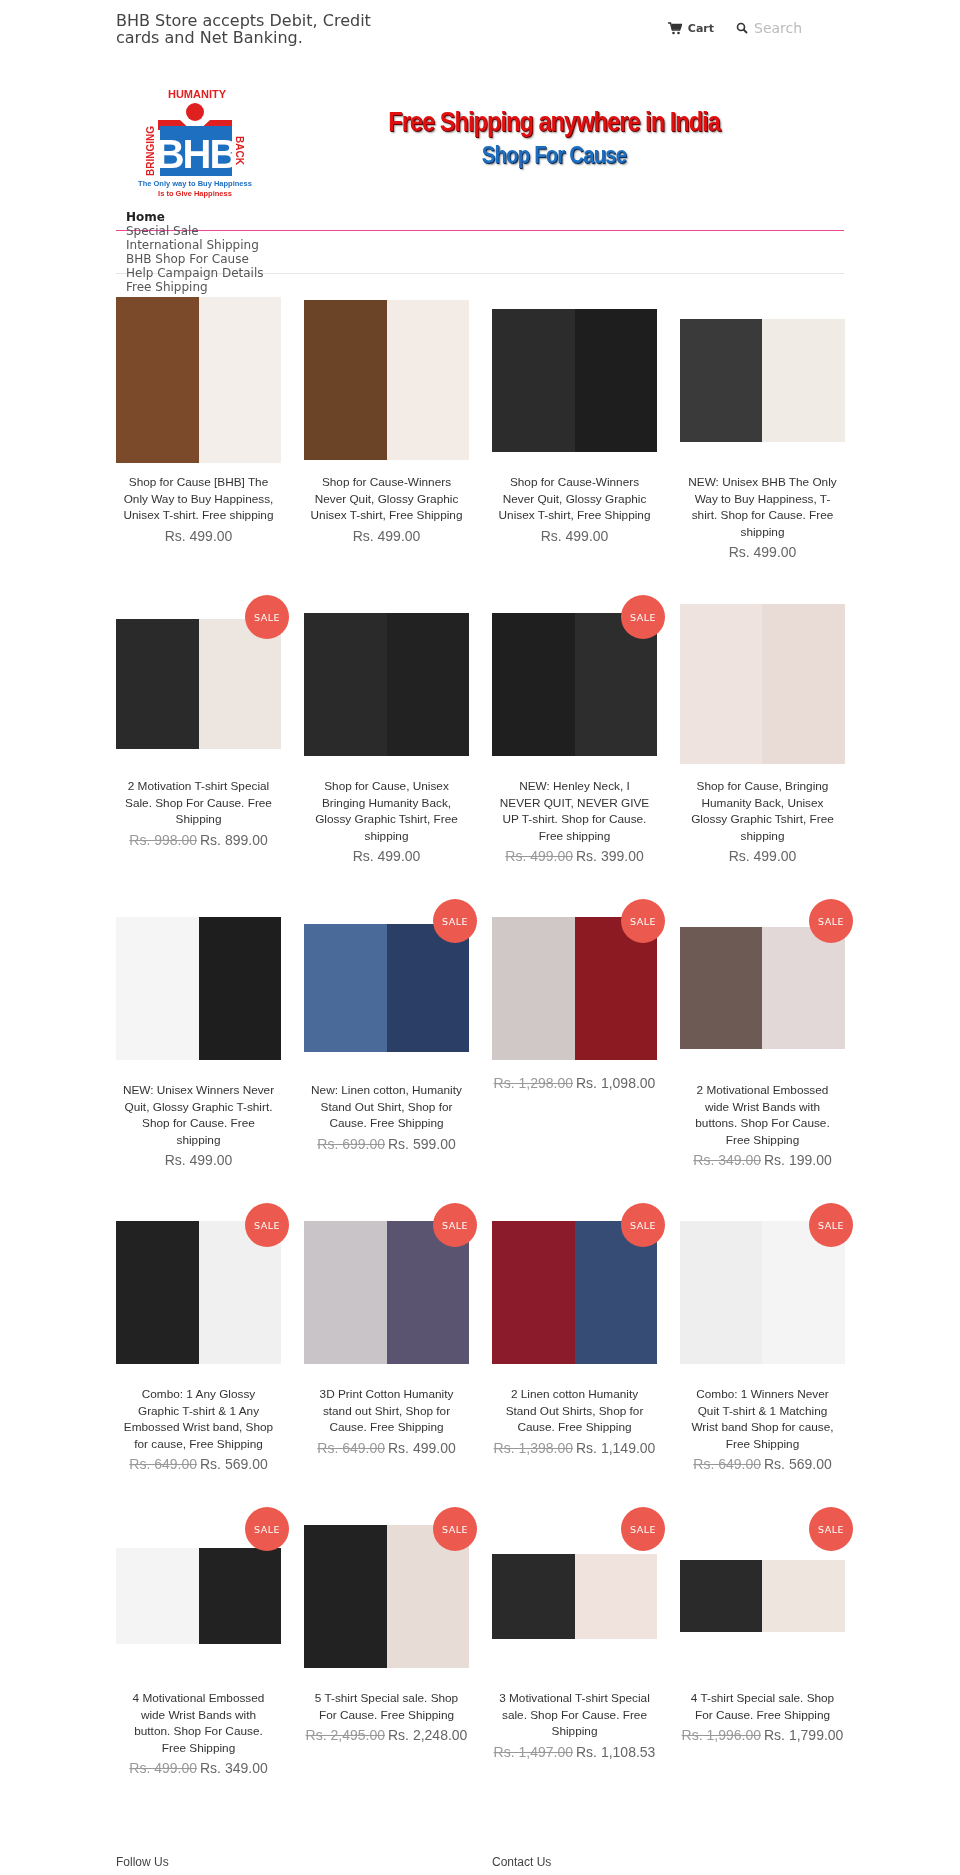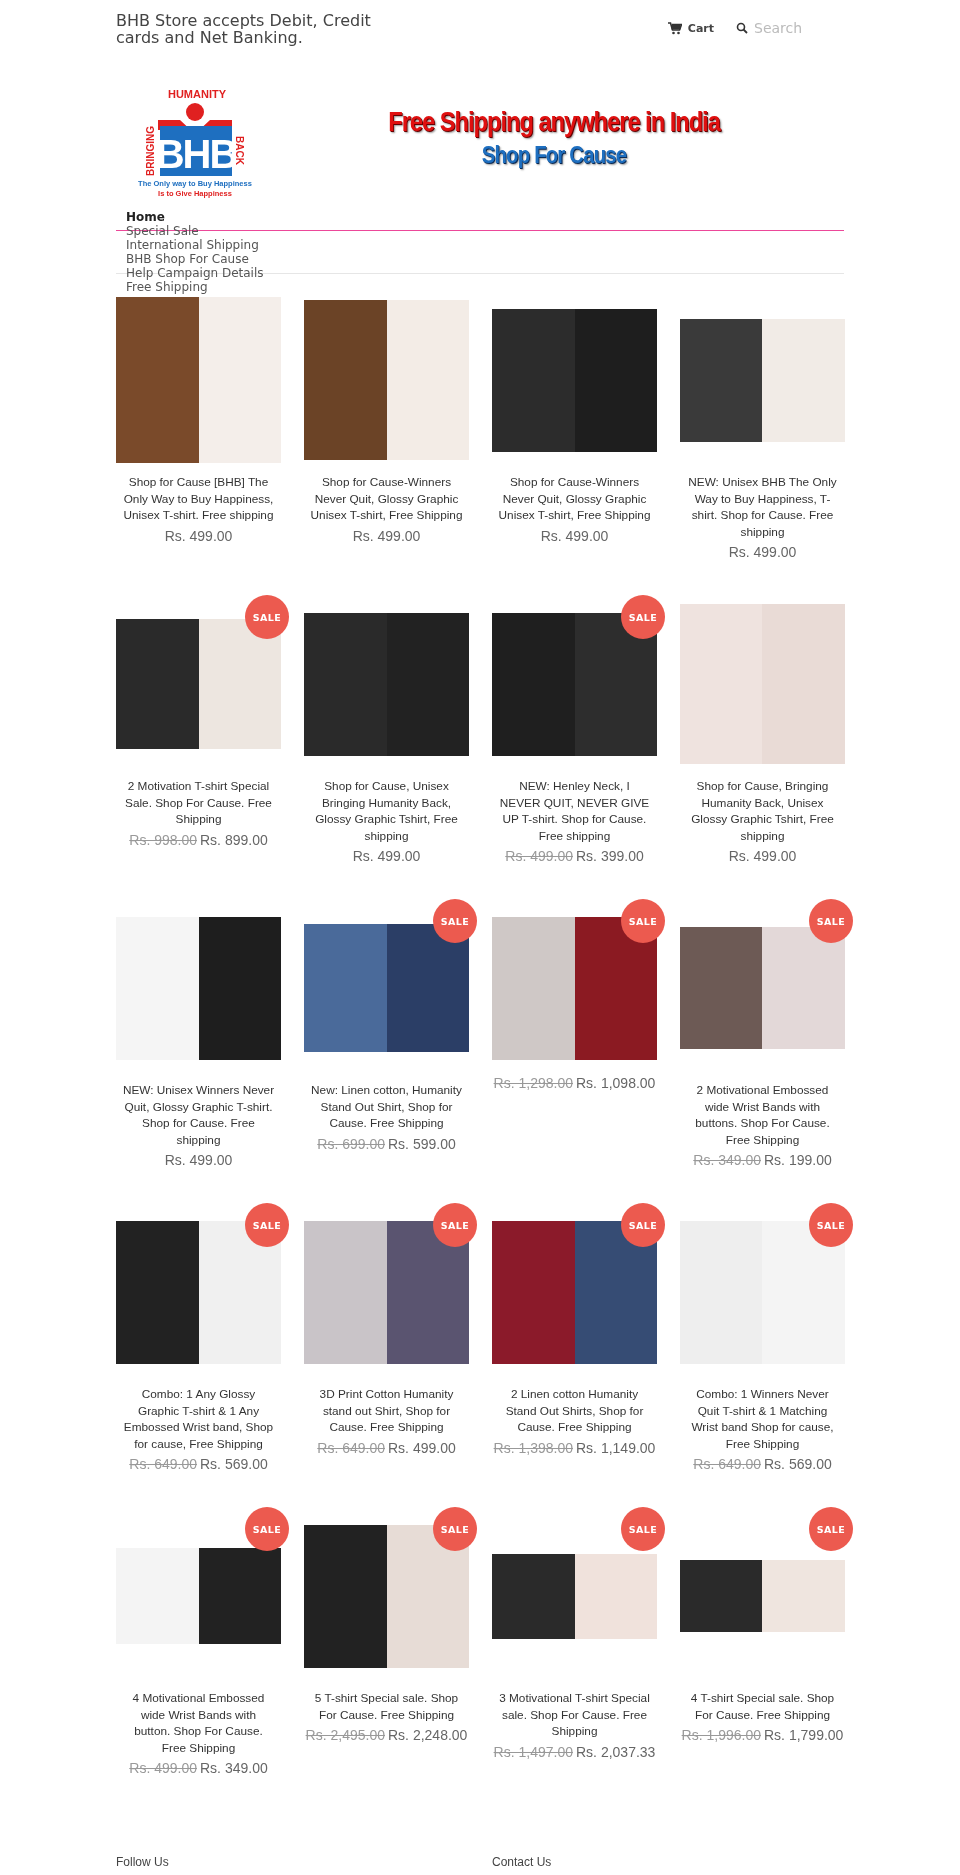--- a/index.html
+++ b/index.html
@@ -23,21 +23,21 @@
   .banner-line2 { font-family: "Liberation Sans", sans-serif; font-weight: bold; font-size: 24px; color: #1e6fc0; letter-spacing: -1px; transform: scaleX(0.85); transform-origin: center; text-shadow: 1px 1px 0 #0a2a55, 2px 2px 2px rgba(0,0,0,0.4); line-height: 30px; display: block; margin-top: 2px; white-space: nowrap; }
 
   .nav { position: absolute; left: 116px; top: 230px; width: 728px; height: 44px; border-top: 1px solid #ec4899; border-bottom: 1px solid #e6e6e6; display: flex; align-items: flex-start; justify-content: center; flex-direction: column; }
   .nav a { font-size: 12px; color: #555; text-decoration: none; margin: 0 10px; white-space: nowrap; }
   .nav a.active { color: #222; font-weight: bold; }
 
   .grid { position: absolute; left: 116px; top: 297px; width: 728px; }
   .card { position: absolute; width: 165px; }
   .imgbox { position: relative; width: 165px; height: 166px; display: flex; align-items: center; justify-content: center; }
   .photo { width: 100%; position: relative; overflow: hidden; }
-  .badge { position: absolute; width: 44px; height: 44px; border-radius: 50%; background: #ec5a4f; color: #fff; font-size: 9.5px; font-weight: bold; display: flex; align-items: center; justify-content: center; letter-spacing: 0.5px; right: -8px; top: -6px; z-index: 2; }
+  .badge { position: absolute; width: 44px; height: 44px; border-radius: 50%; background: #ec5a4f; color: #fff; font-size: 9.5px; font-weight: normal; display: flex; align-items: center; justify-content: center; letter-spacing: 0.5px; right: -8px; top: -6px; z-index: 2; }
   .title { font-family: "Liberation Sans", sans-serif; margin-top: 11px; font-size: 11.8px; line-height: 16.5px; color: #333; text-align: center; padding: 0 6px; }
   .price { font-family: "Liberation Sans", sans-serif; font-size: 14px; color: #666; text-align: center; margin-top: 4px; }
   .price .old { text-decoration: line-through; color: #999; margin-right: 3px; }
 
   .footer { position: absolute; top: 1855px; left: 116px; width: 728px; font-family: "Liberation Sans", sans-serif; font-size: 12px; color: #444; }
   .footer .col { position: absolute; top: 0; }
 </style>
 </head>
 <body>
 
@@ -228,21 +228,21 @@
       </div>
       <div class="title">5 T-shirt Special sale. Shop For Cause. Free Shipping</div>
       <div class="price"><span class="old">Rs. 2,495.00</span><span>Rs. 2,248.00</span></div>
     </div>
     <div class="card" style="left: 376px; top: 1216px;">
       <div class="imgbox">
         <div class="photo" style="height: 85px; background: linear-gradient(90deg, rgb(42, 42, 42) 0%, rgb(42, 42, 42) 50%, rgb(240, 226, 220) 50%, rgb(240, 226, 220) 100%);"></div>
         <div class="badge">SALE</div>
       </div>
       <div class="title">3 Motivational T-shirt Special sale. Shop For Cause. Free Shipping</div>
-      <div class="price"><span class="old">Rs. 1,497.00</span><span>Rs. 2,037.33</span></div>
+      <div class="price"><span class="old">Rs. 1,497.00</span><span>Rs. 1,108.53</span></div>
     </div>
     <div class="card" style="left: 564px; top: 1216px;">
       <div class="imgbox">
         <div class="photo" style="height: 72px; background: linear-gradient(90deg, rgb(42, 42, 42) 0%, rgb(42, 42, 42) 50%, rgb(239, 229, 223) 50%, rgb(239, 229, 223) 100%);"></div>
         <div class="badge">SALE</div>
       </div>
       <div class="title">4 T-shirt Special sale. Shop For Cause. Free Shipping</div>
       <div class="price"><span class="old">Rs. 1,996.00</span><span>Rs. 1,799.00</span></div>
     </div>
   </div>

